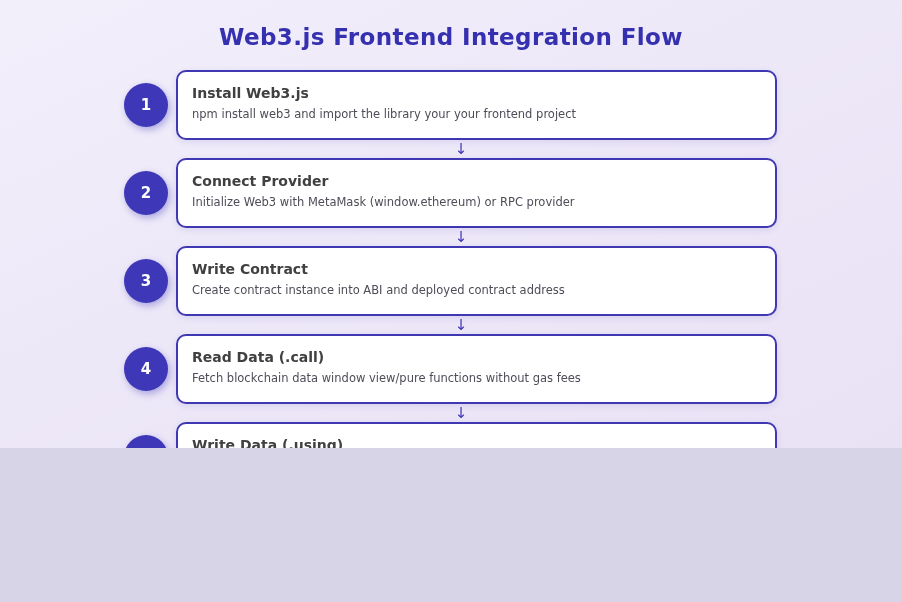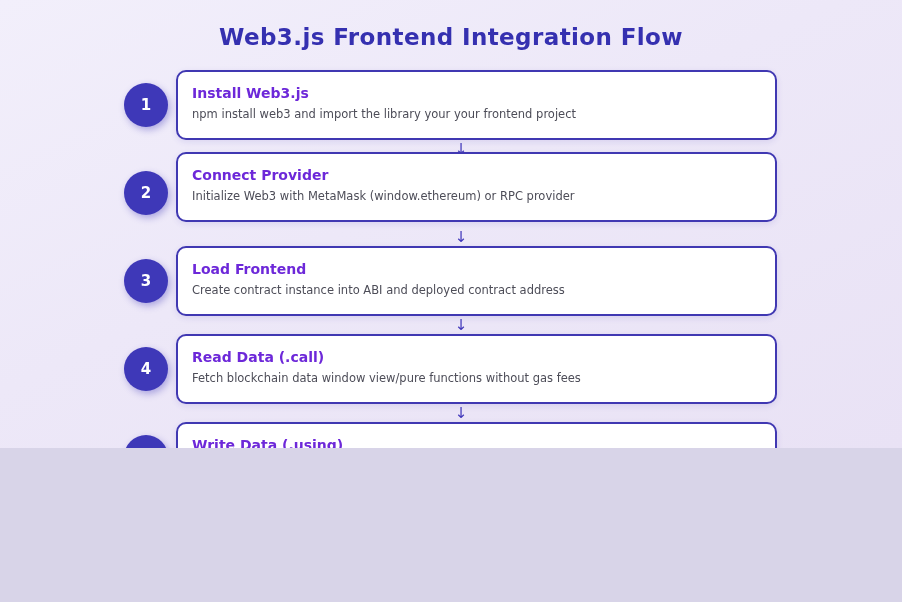--- a/index.html
+++ b/index.html
@@ -50,21 +50,21 @@
     background: #ffffff;
     border: 2px solid #4038b2;
     border-radius: 10px;
     padding: 13px 16px 0 14px;
     box-shadow: 0 2px 6px rgba(62, 56, 184, 0.12);
     z-index: 1;
   }
   .card-title {
     font-size: 14px;
     font-weight: bold;
-    color: #6d28d9;
+    color: #404040;
     line-height: 16px;
     margin-bottom: 6px;
   }
   .card-desc {
     font-size: 11.5px;
     color: #4d4d58;
     line-height: 14px;
   }
   .flow-arrow {
     position: absolute;
@@ -72,21 +72,21 @@
     width: 28px;
     height: 18px;
     text-align: center;
     font-size: 15px;
     line-height: 18px;
     color: #4239bb;
     user-select: none;
   }
   
   .row-0 .step-card { top: 70px; }  .row-0 .step-badge { top: 83px; }
-  .row-1 .step-card { top: 152px; } .row-1 .step-badge { top: 171px; }
+  .row-1 .step-card { top: 158px; } .row-1 .step-badge { top: 171px; }
   .row-2 .step-card { top: 246px; } .row-2 .step-badge { top: 259px; }
   .row-3 .step-card { top: 334px; } .row-3 .step-badge { top: 347px; }
   .row-4 .step-card { top: 422px; } .row-4 .step-badge { top: 435px; }
   .row-5 .step-card { top: 510px; } .row-5 .step-badge { top: 523px; }
   .arrow-0 { top: 140px; }
   .arrow-1 { top: 228px; }
   .arrow-2 { top: 316px; }
   .arrow-3 { top: 404px; }
   .arrow-4 { top: 492px; }
 </style>
@@ -113,21 +113,21 @@
       <div class="card-title">Connect Provider</div>
       <div class="card-desc">Initialize Web3 with MetaMask (window.ethereum) or RPC provider</div>
     </div>
   </div>
 
   <div class="flow-arrow arrow-1">↓</div>
 
   <div class="row-2">
     <div class="step-badge">3</div>
     <div class="step-card">
-      <div class="card-title">Load Frontend</div>
+      <div class="card-title">Write Contract</div>
       <div class="card-desc">Create contract instance into ABI and deployed contract address</div>
     </div>
   </div>
 
   <div class="flow-arrow arrow-2">↓</div>
 
   <div class="row-3">
     <div class="step-badge">4</div>
     <div class="step-card">
       <div class="card-title">Read Data (.call)</div>

